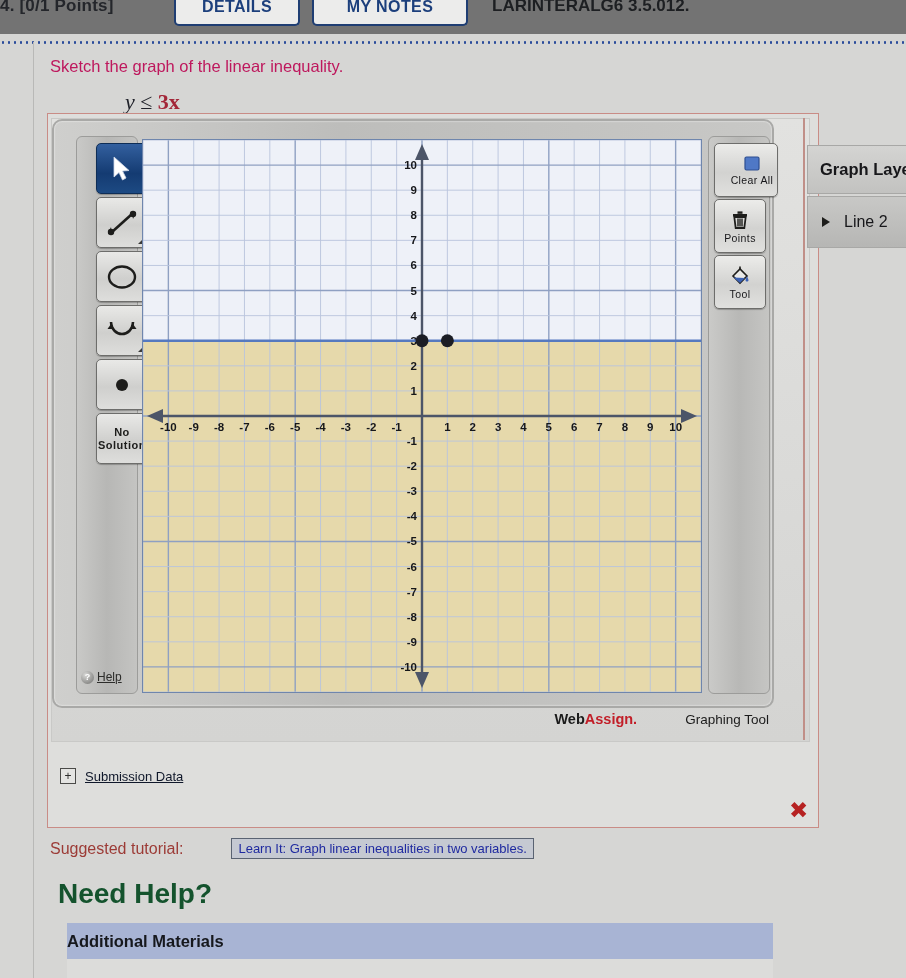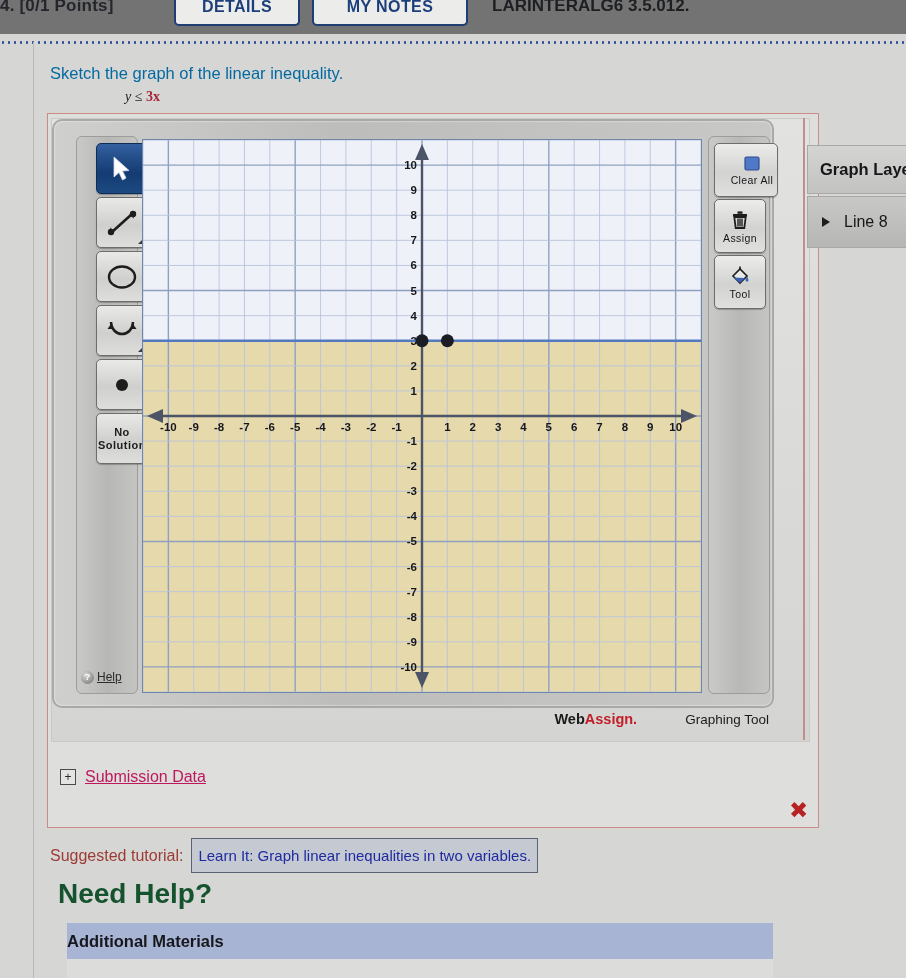--- a/index.html
+++ b/index.html
@@ -18,22 +18,22 @@
           display:flex;align-items:center;justify-content:center;}
   #tab-details{left:174px;width:122px;}
   #tab-mynotes{left:312px;width:152px;}
   #qcode{position:absolute;left:492px;top:-4px;font-size:17px;font-weight:bold;color:#1d1f22;white-space:nowrap;}
   #dotted{position:absolute;left:0;top:41px;width:906px;height:3px;
       background-image:radial-gradient(circle, #2b4c9b 1.1px, rgba(0,0,0,0) 1.2px);
       background-size:6px 3px;background-repeat:repeat-x;}
   #leftrule{position:absolute;left:33px;top:42px;width:1px;height:936px;background:#b9b9b7;}
 
   
-  #qtext{position:absolute;left:50px;top:64px;font-size:16.5px;color:#0369a1;}
-  #qmath{position:absolute;left:125px;top:89px;font-size:14px;color:#20222a;font-family:"Liberation Serif",serif;font-style:italic;}
+  #qtext{position:absolute;left:50px;top:57px;font-size:16.5px;color:#be185d;}
+  #qmath{position:absolute;left:125px;top:89px;font-size:22px;color:#20222a;font-family:"Liberation Serif",serif;font-style:italic;}
   #qmath .num{color:#a32638;font-style:normal;font-weight:bold;}
   #qmath .rel{font-style:normal;}
 
   
   #redbox{position:absolute;left:47px;top:113px;width:770px;height:713px;border:1.5px solid #c98c86;background:#dededc;}
 
   
   #gtool{position:absolute;left:51px;top:118px;width:757px;height:622px;
          background:linear-gradient(to bottom,#e2e2e0,#d4d4d2);border:1px solid #c9c9c7;}
   #gtool-inner{position:absolute;left:0;top:0;width:718px;height:585px;
@@ -82,27 +82,27 @@
       white-space:nowrap;overflow:hidden;}
   #layers-row{height:50px;margin-top:2px;background:linear-gradient(to bottom,#c8c8c6,#b6b6b4);border:1px solid #a8a8a6;
       display:flex;align-items:center;gap:14px;padding-left:14px;font-size:16px;color:#17171a;}
   #layers-row .tri{width:0;height:0;border-top:5px solid transparent;border-bottom:5px solid transparent;border-left:8px solid #1d1d1b;}
   #layerspanel-edge{position:absolute;left:803px;top:118px;width:2px;height:622px;background:#c08f88;}
 
   
   #subdata{position:absolute;left:60px;top:768px;display:flex;align-items:center;gap:9px;}
   #subplus{width:14px;height:14px;border:1.5px solid #4a4a48;display:flex;align-items:center;justify-content:center;
       font-size:12px;line-height:1;color:#2c2c2a;background:#e4e4e2;}
-  #subtext{font-size:16px;color:#be185d;text-decoration:underline;}
+  #subtext{font-size:13px;color:#0f172a;text-decoration:underline;}
   #redx{position:absolute;left:789px;top:797px;font-size:23px;font-weight:bold;color:#b62222;font-family:"DejaVu Sans",sans-serif;}
 
   
   #tutrow{position:absolute;left:50px;top:838px;display:flex;align-items:center;gap:8px;}
   #tutlabel{font-size:16px;color:#9c3b36;}
-  #tutbtn{border:1.5px solid #5a6372;background:#c5c9d2;padding:8px 6px;font-size:15px;color:#1f2aa0;}
+  #tutbtn{border:1.5px solid #5a6372;background:#c5c9d2;padding:2px 6px;font-size:13px;color:#1f2aa0;margin-left:40px;}
   #needhelp{position:absolute;left:58px;top:878px;font-size:28px;font-weight:bold;color:#14532d;}
   #watchit{position:absolute;left:197px;top:880px;width:111px;height:25px;
       background:linear-gradient(to bottom,#e8b444,#d89a22);border:2px solid #a96c10;
       display:flex;align-items:center;justify-content:center;font-size:13.5px;font-weight:bold;color:#1c1c1a;
       box-shadow:inset 0 0 0 1px #f0d08a;margin-top:48px;}
   
   #addmat{position:absolute;left:67px;top:923px;width:706px;height:36px;background:#a8b4d4;
       display:flex;align-items:center;}
   #addmat span{font-size:16.5px;font-weight:bold;color:#16181d;}
   #addmat-body{position:absolute;left:67px;top:959px;width:706px;height:19px;background:#dcdcda;}
@@ -296,21 +296,21 @@
 
       <div class="rbtn" id="rb-delete">
         <svg width="22" height="22" viewBox="0 0 22 22">
           <rect x="4" y="5" width="14" height="2.4" fill="#1d1d1b"></rect>
           <rect x="8.5" y="2.4" width="5" height="2.4" fill="#1d1d1b"></rect>
           <path d="M5.3 8 L16.7 8 L15.3 19 L6.7 19 Z" fill="none" stroke="#1d1d1b" stroke-width="1.8"></path>
           <line x1="9" y1="9.6" x2="9" y2="17.4" stroke="#1d1d1b" stroke-width="1.4"></line>
           <line x1="11" y1="9.6" x2="11" y2="17.4" stroke="#1d1d1b" stroke-width="1.4"></line>
           <line x1="13" y1="9.6" x2="13" y2="17.4" stroke="#1d1d1b" stroke-width="1.4"></line>
         </svg>
-        <span class="rlabel">Assign</span>
+        <span class="rlabel">Points</span>
       </div>
 
       <div class="rbtn" id="rb-fill">
         <svg width="22" height="22" viewBox="0 0 22 22">
           <path d="M4 11 L11 4 L18 11 L11 18 Z" fill="#e9e9e7" stroke="#1d1d1b" stroke-width="1.6"></path>
           <path d="M11 4 L11 1.5" stroke="#1d1d1b" stroke-width="1.6"></path>
           <path d="M18 11 L19.5 15 C19.5 17 16.5 17 16.5 15 Z" fill="#3c62b5"></path>
           <path d="M4.5 12.5 L11 18 L16 13 Z" fill="#3c62b5"></path>
         </svg>
         <span class="rlabel">Tool</span>
@@ -323,21 +323,21 @@
     <span>Web</span><span class="assign">Assign.</span>
     <span class="gtlabel">Graphing Tool</span>
   </div>
 </div>
 
 <div id="layerspanel-edge"></div>
 <div id="layers">
   <div id="layers-hd">Graph Layers</div>
   <div id="layers-row">
     <i class="tri"></i>
-    <span>Line 8</span>
+    <span>Line 2</span>
   </div>
 </div>
 
 <div id="subdata">
   <span id="subplus">+</span>
   <span id="subtext">Submission Data</span>
 </div>
 <div id="redx">✖</div>
 
 <div id="tutrow">

